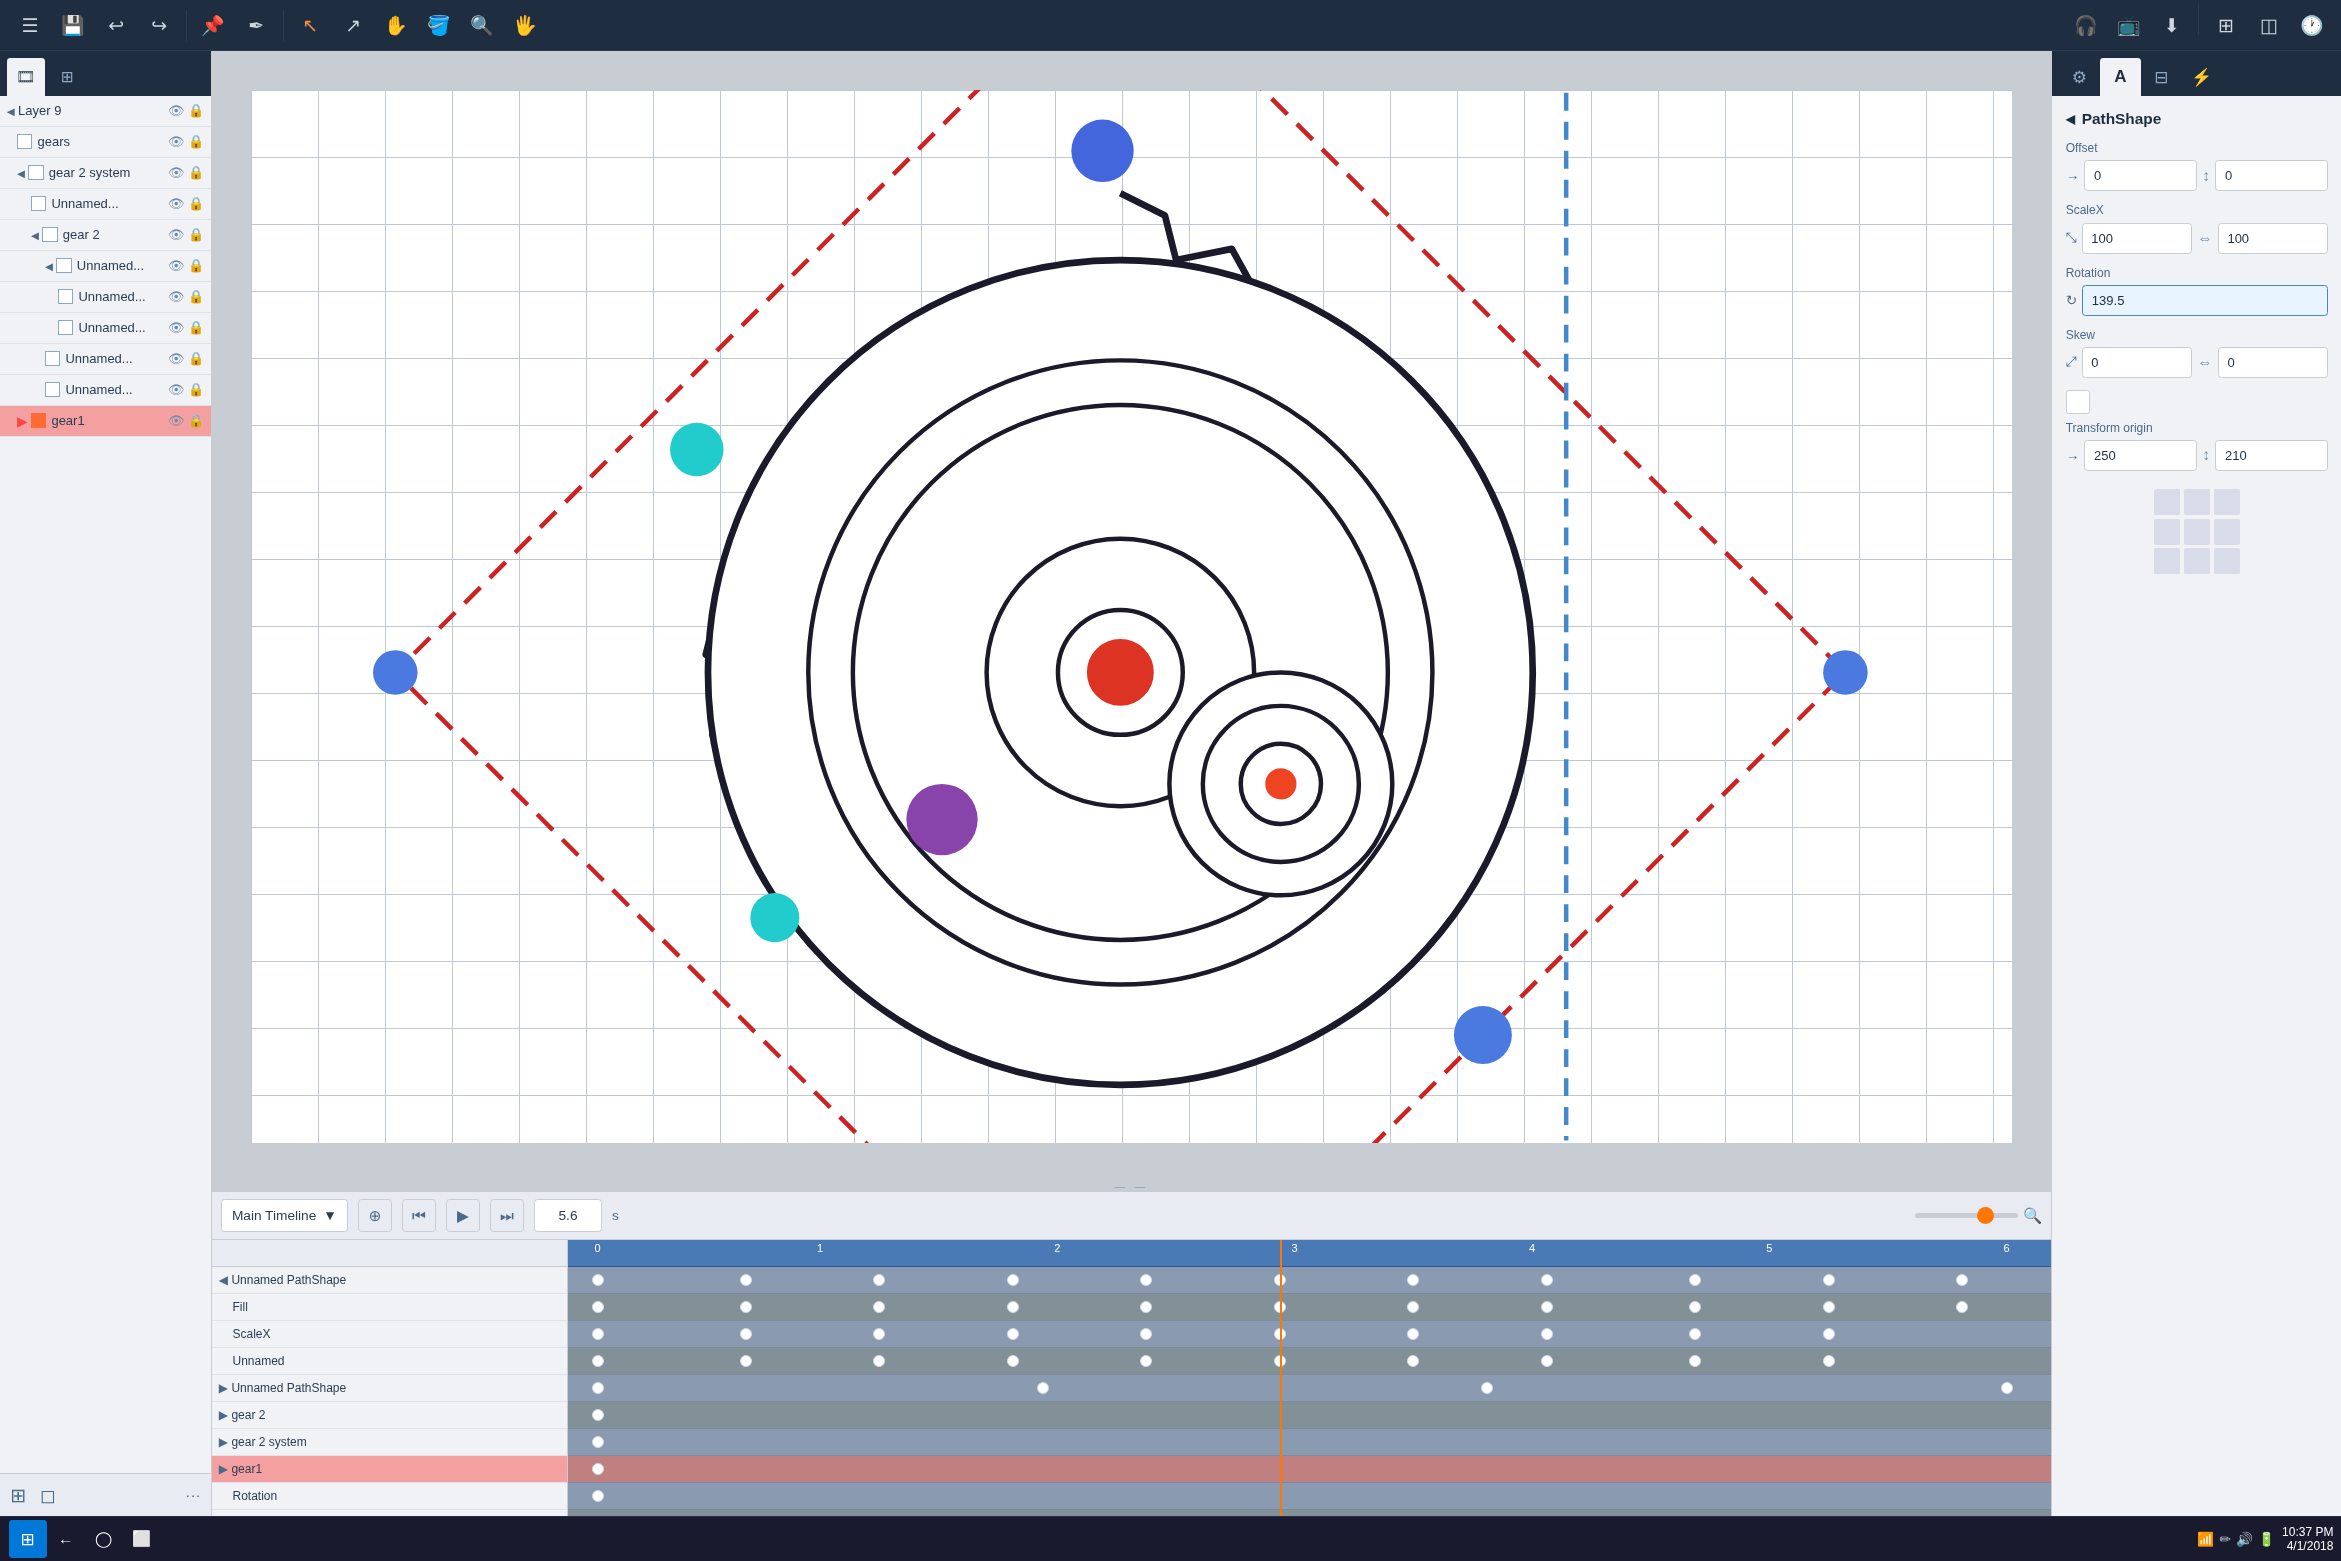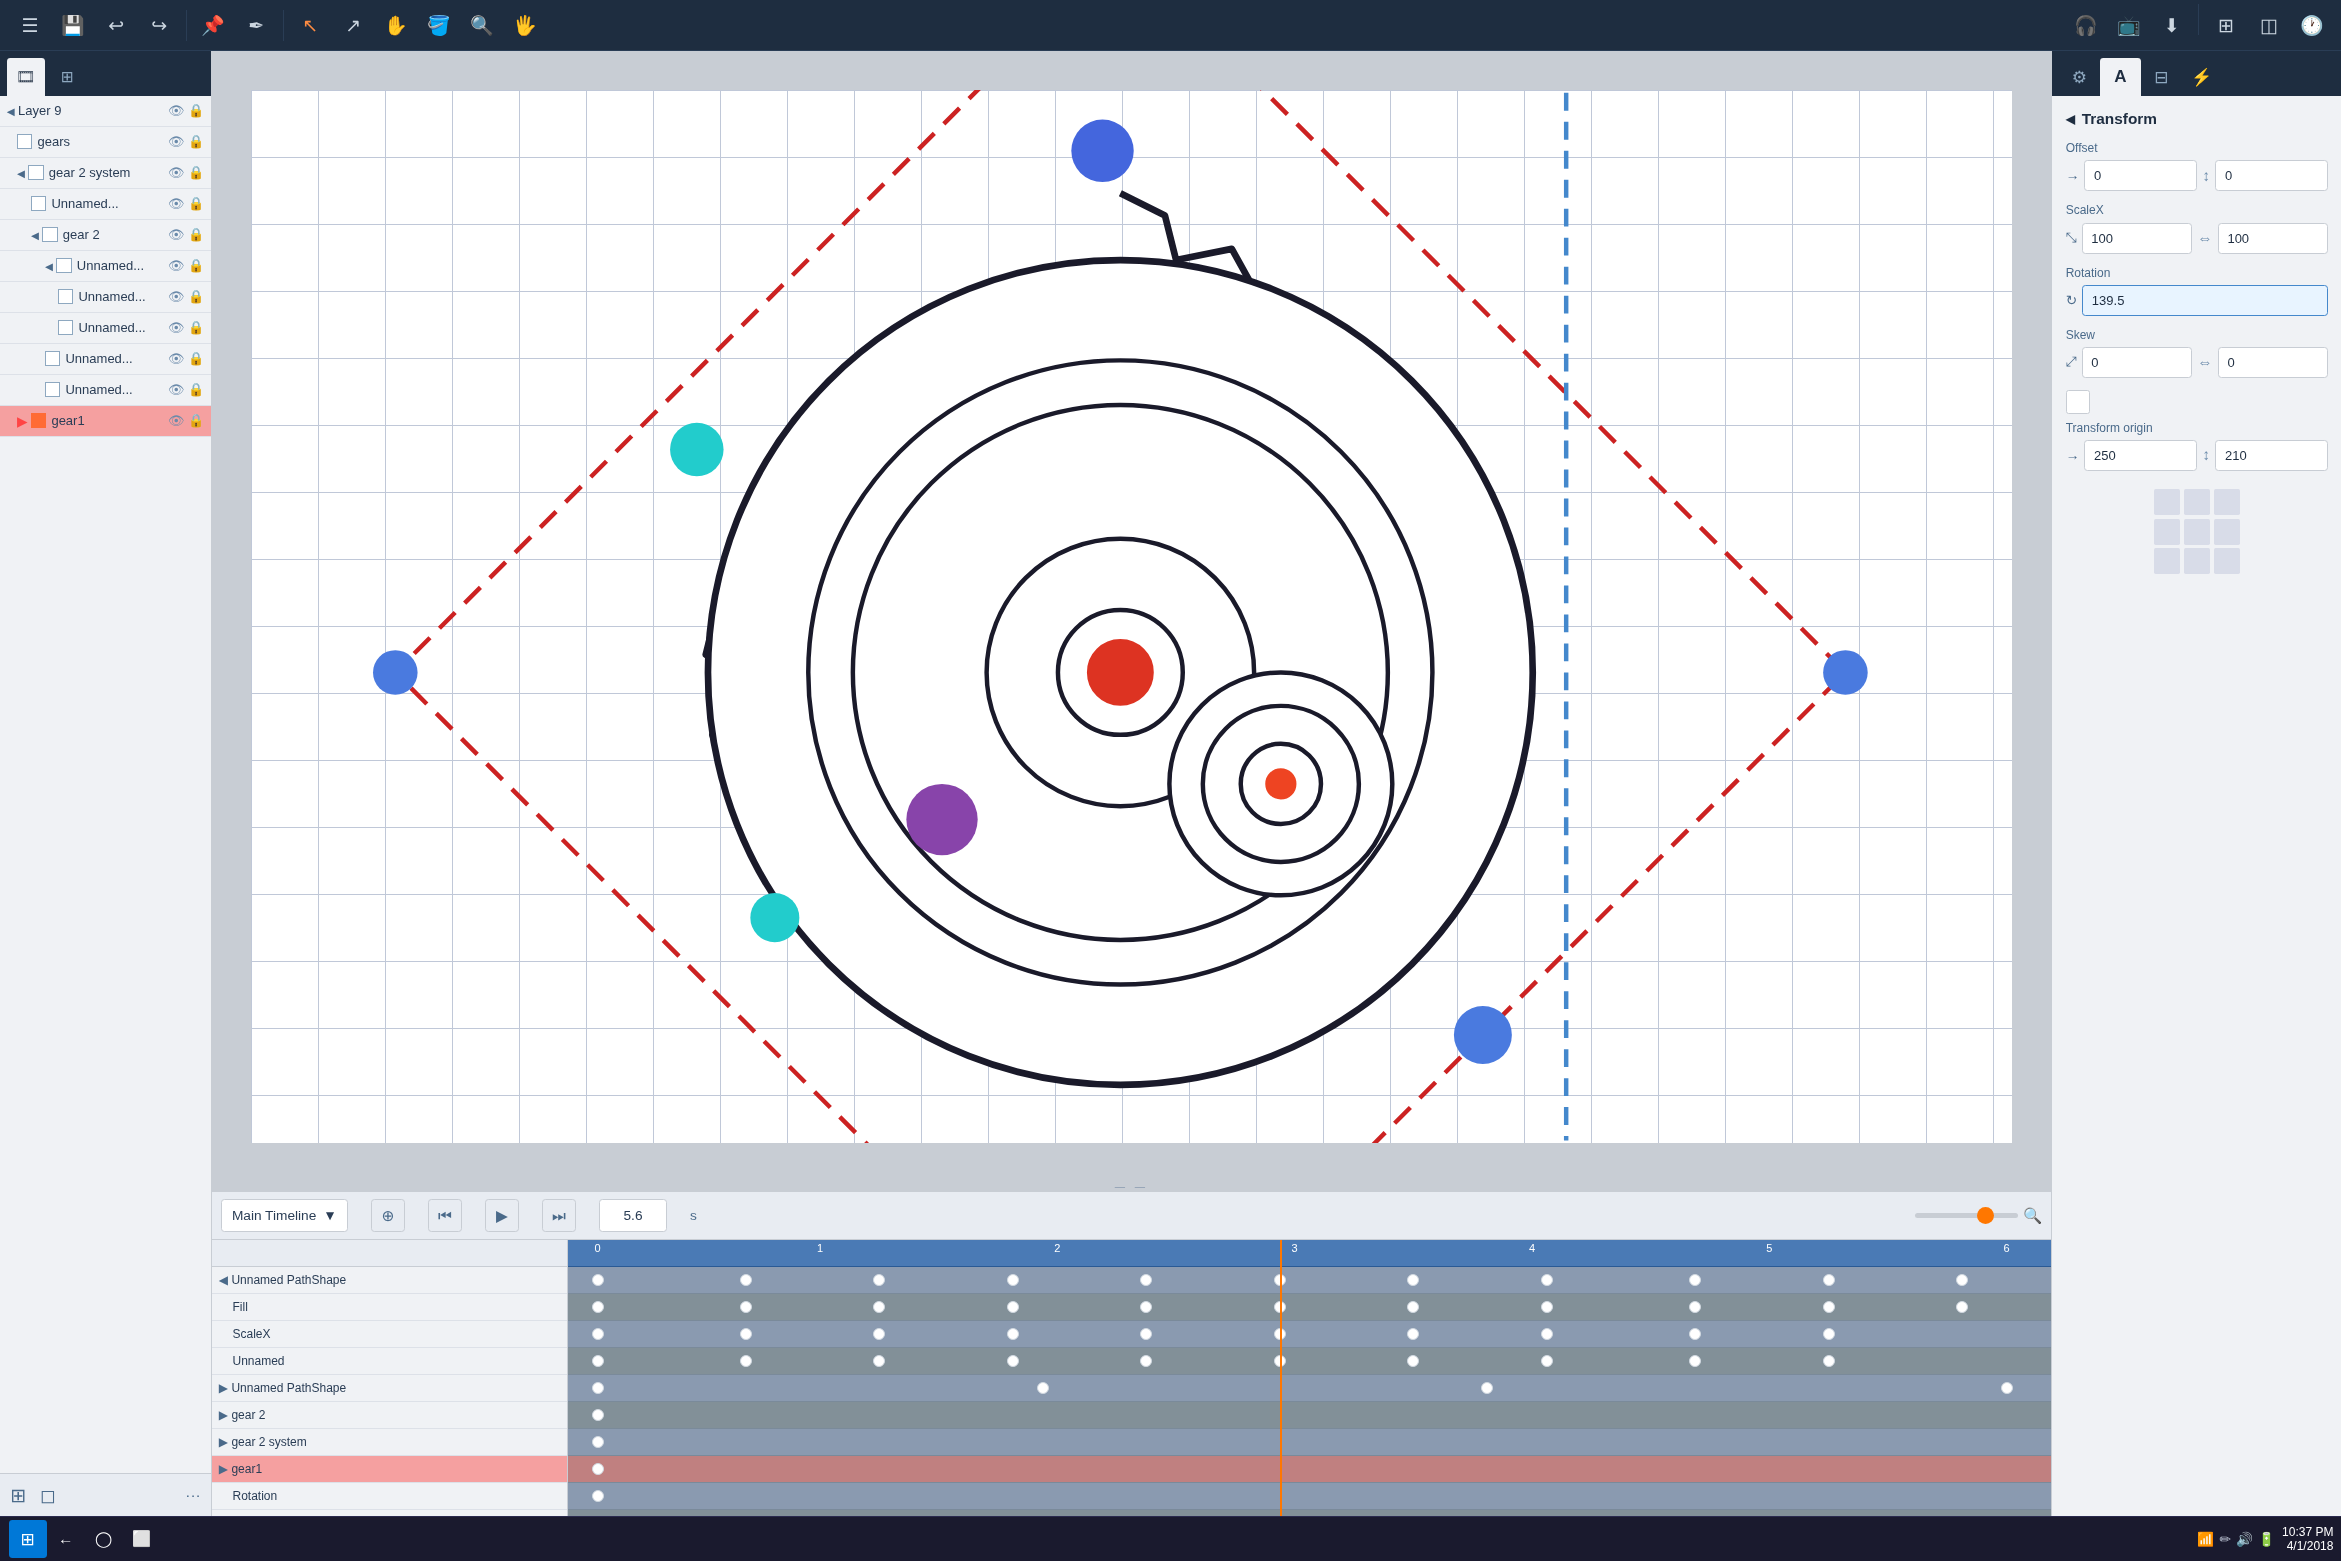--- a/index.html
+++ b/index.html
@@ -130,21 +130,21 @@
       height: 325px;
       background: #f0f2f5;
       display: flex;
       flex-direction: column;
       flex-shrink: 0;
       border-top: 0.9px solid #c8cdd4;
     }
     .timeline-toolbar {
       height: 48px; background: #e8ecf2;
       display: flex; align-items: center;
-      padding: 0 8.6px; gap: 23px;
+      padding: 0 8.6px; gap: 10px;
       border-bottom: 0.9px solid #c8cdd4;
     }
     .timeline-dropdown {
       height: 33px; background: white;
       border: 0.9px solid #c8cdd4; border-radius: 3.4px;
       display: flex; align-items: center; padding: 0 10.3px;
       font-size: 13.7px; color: #2a3d55; gap: 6.8px; cursor: pointer;
     }
     .timeline-toolbar-btn {
       width: 34px; height: 33px;
@@ -717,21 +717,21 @@
     <div class="right-panel-tabs">
       <div class="right-panel-tab">⚙</div>
       <div class="right-panel-tab active" style="background:#f0f2f5; color:#1e2d40; border-radius:3.4px 3.4px 0 0; font-weight:bold;">A</div>
       <div class="right-panel-tab">⊟</div>
       <div class="right-panel-tab">⚡</div>
     </div>
     <div class="right-panel-content">
 
       <div class="transform-section-title">
         <span class="transform-arrow">◀</span>
-        <span>Transform</span>
+        <span>PathShape</span>
       </div>
 
       <div class="transform-row">
         <div class="transform-label">Offset</div>
         <div class="transform-inputs">
           <span class="transform-input-icon">→</span>
           <div class="transform-input">
             <span>0</span>
           </div>
           <span class="transform-link-icon">↕</span>

